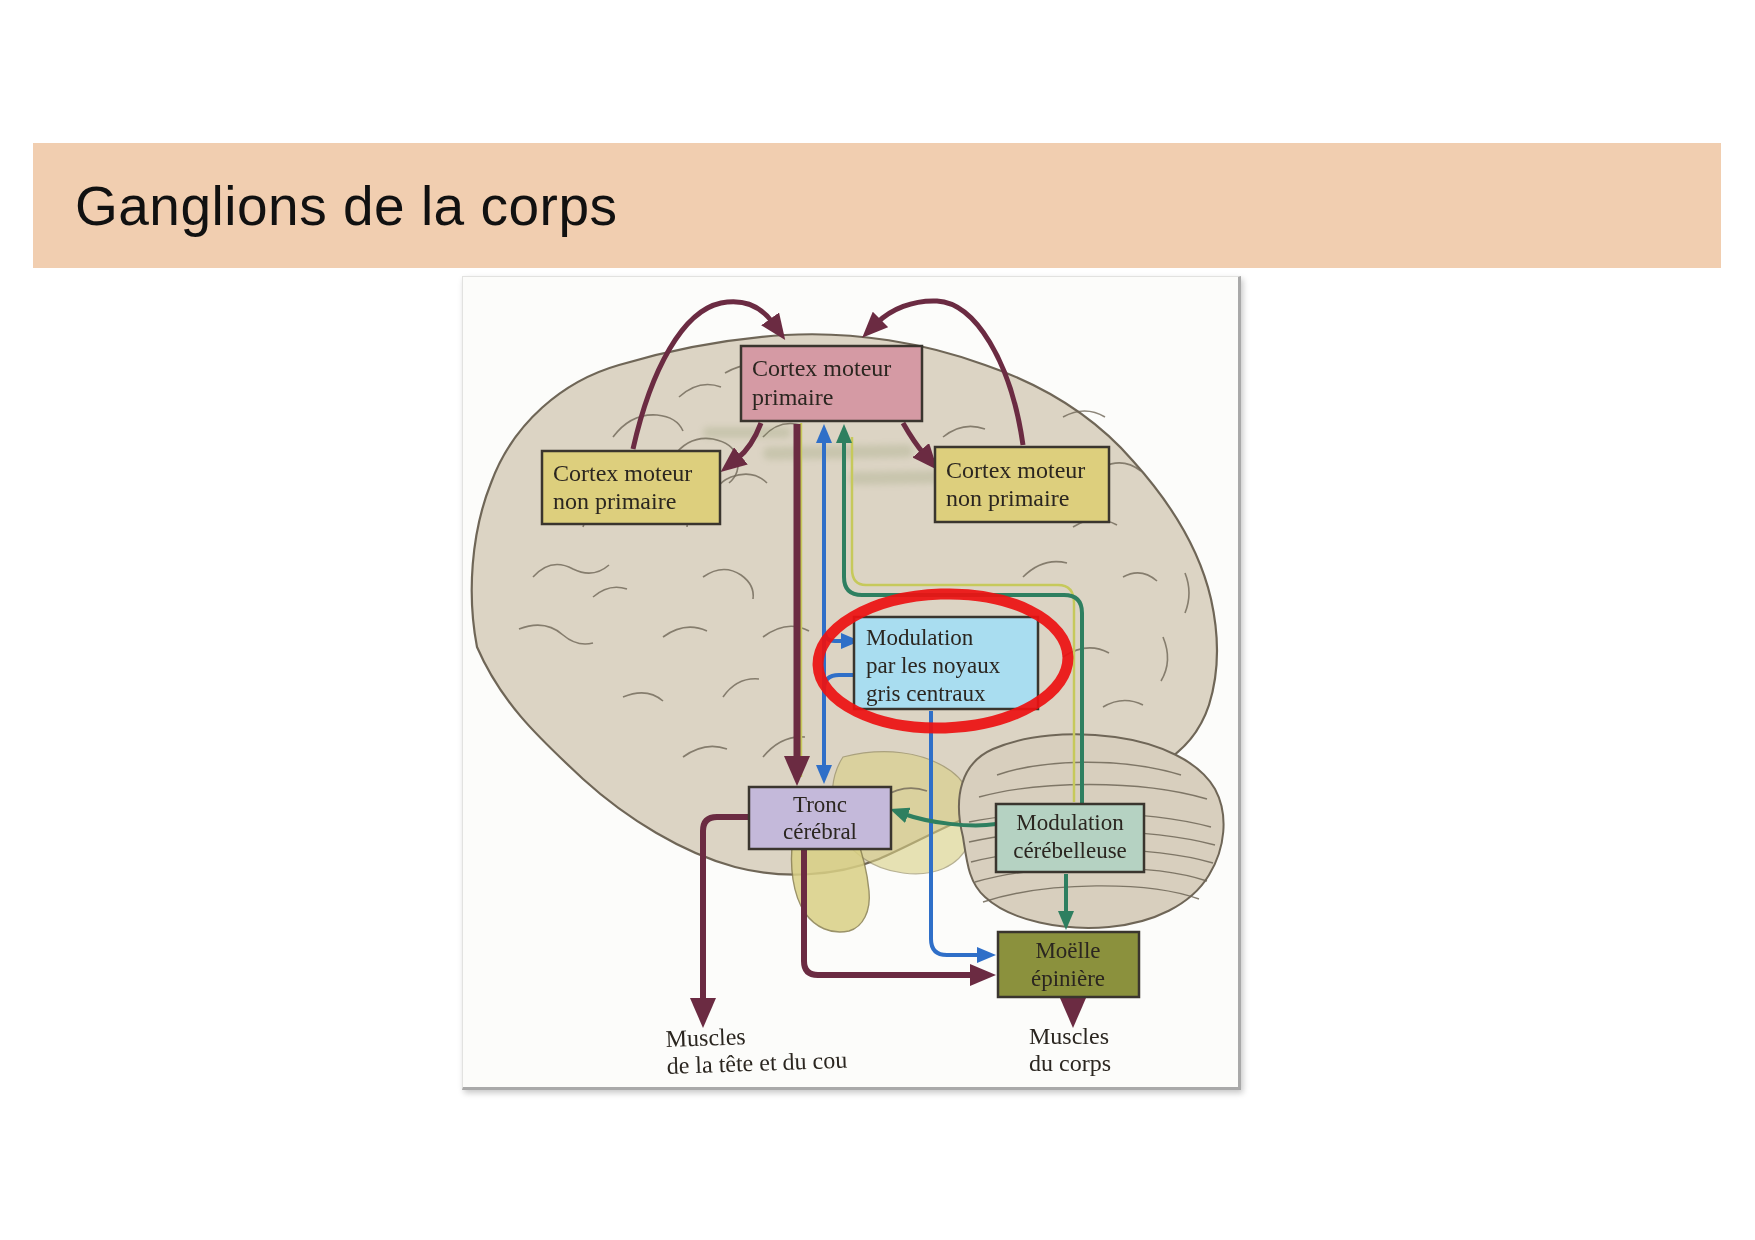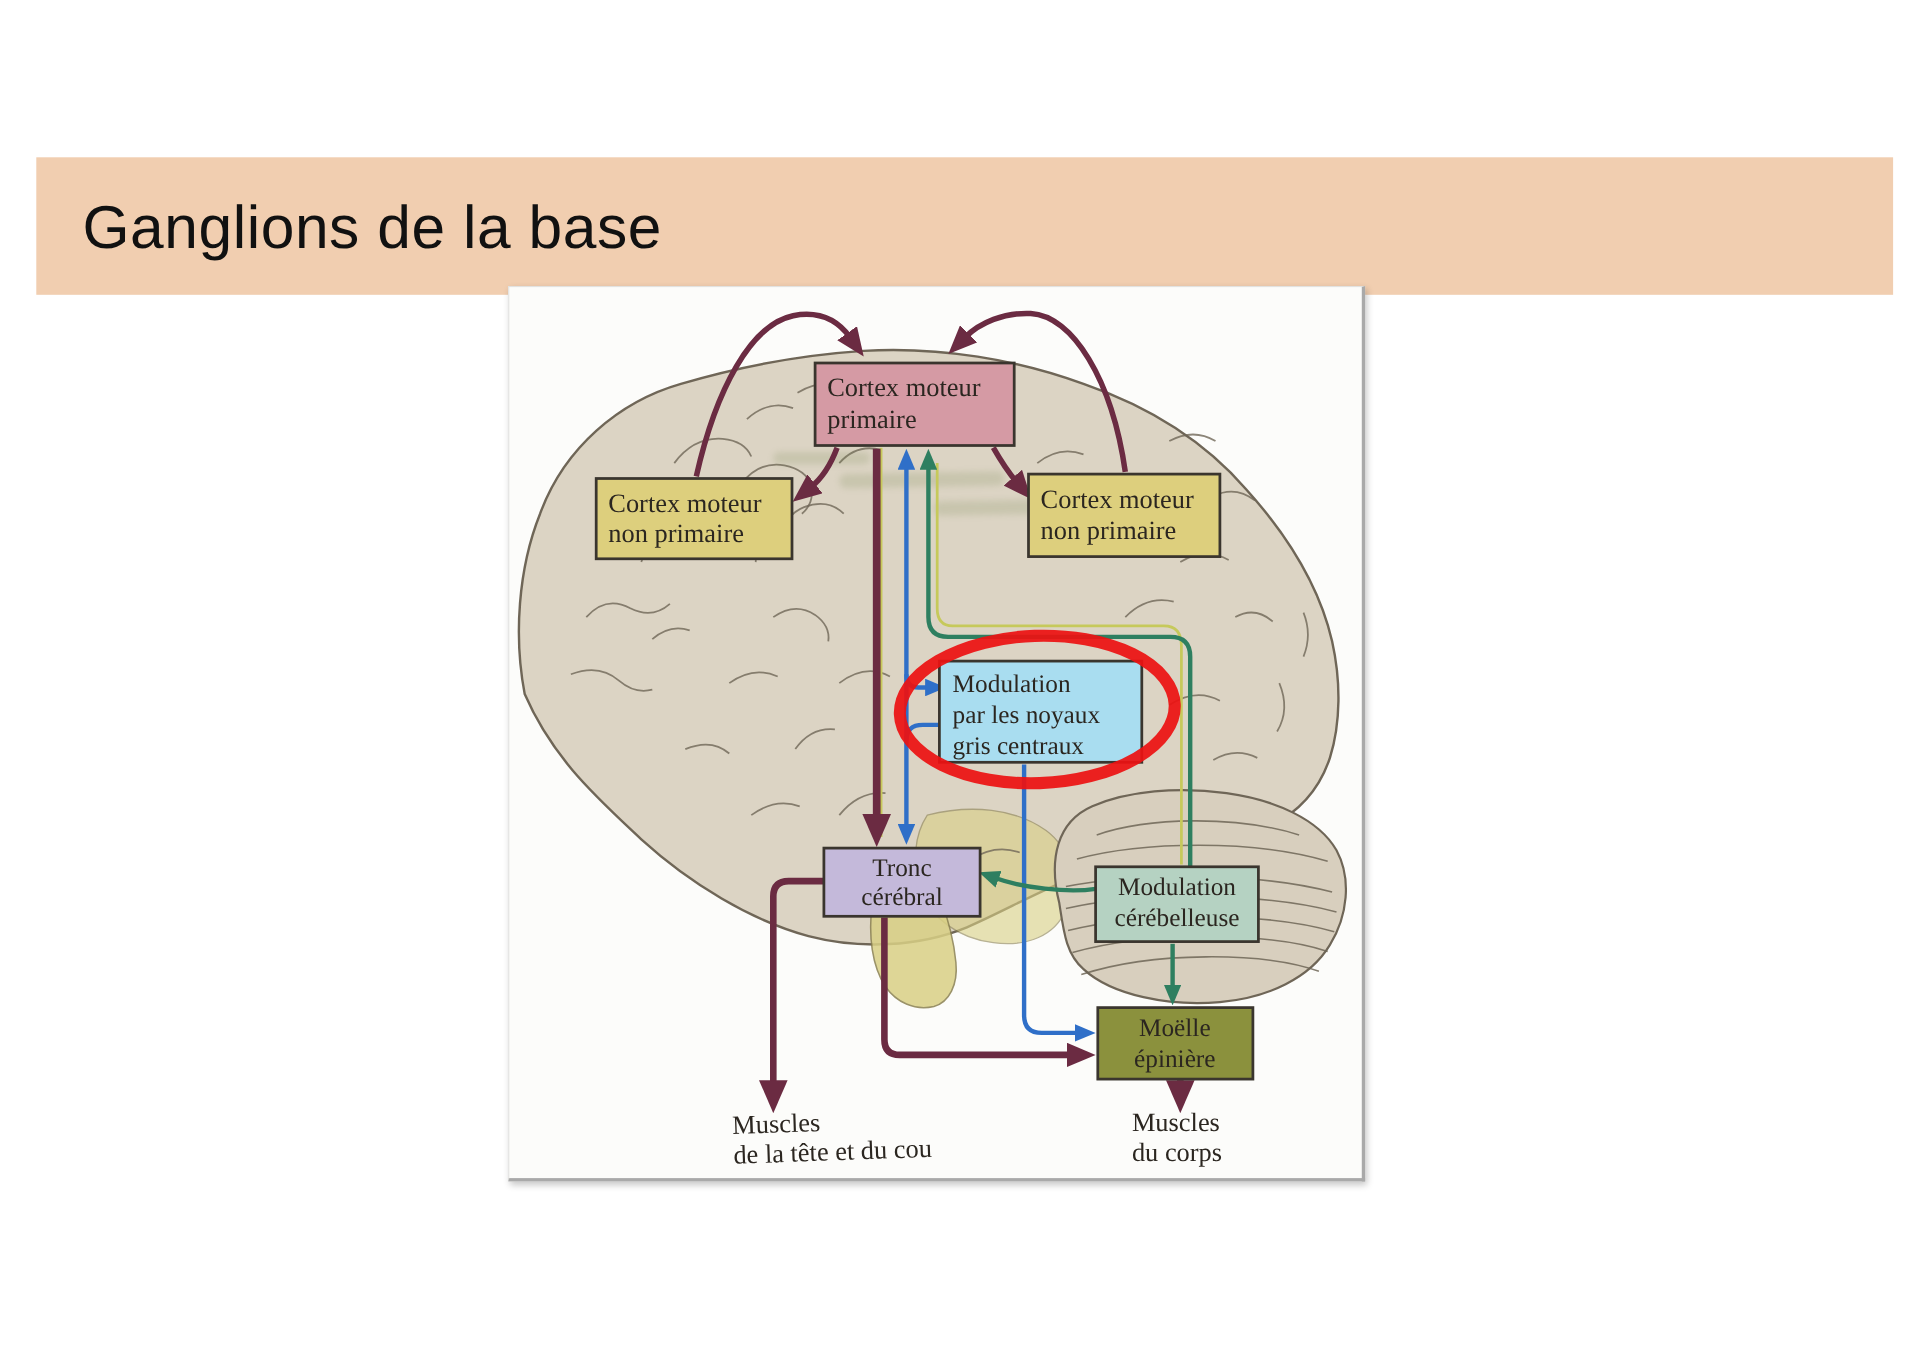--- a/index.html
+++ b/index.html
@@ -2,41 +2,41 @@
 <html><head>
 <meta charset="utf-8">
 <style>
   html,body{margin:0;padding:0;background:#ffffff;}
   body{width:1755px;height:1240px;position:relative;overflow:hidden;
        font-family:"Liberation Serif","DejaVu Serif",serif;}
   .banner{position:absolute;left:33px;top:143px;width:1688px;height:125px;
           display:flex;align-items:center;}
   .banner h1{margin:0;padding-left:42px;font-family:"Liberation Sans","DejaVu Sans",sans-serif;
              font-weight:400;font-size:55px;color:#111111;letter-spacing:0.5px;}
-  .scan{position:absolute;left:462px;top:260px;width:775px;height:810px;
+  .scan{position:absolute;left:462px;top:276px;width:775px;height:810px;
         background:#fcfcfa;border:1px solid #e2e2e0;
         border-right:3px solid #a9a9a9;border-bottom:3px solid #a9a9a9;
         box-shadow:2px 3px 6px rgba(0,0,0,0.22);}
   svg{display:block;}
   .sulci{fill:none;stroke:#6f6657;stroke-width:1.6;opacity:.8;}
   .cbl-arc{fill:none;stroke:#6f6657;stroke-width:1.4;opacity:.85;}
   .box{stroke:#3a352e;stroke-width:2.5;}
   .lbl{fill:#2b2620;font-size:24px;}
   .lbl-s{fill:#2b2620;font-size:23px;}
   .maroon{stroke:#6b2b42;fill:none;}
   .blue{stroke:#2f6fc8;fill:none;}
   .teal{stroke:#2e7f60;fill:none;}
   .yline{stroke:#c6c95b;fill:none;stroke-width:2.5;}
   .smudge{fill:#7a8a55;opacity:.20;filter:blur(3px);}
 </style>
 </head>
 <body>
 
 <div class="banner" style="background:#f1ceb0;">
-  <h1>Ganglions de la base</h1>
+  <h1>Ganglions de la corps</h1>
 </div>
 
 <div class="scan">
 <svg width="775" height="810" viewBox="0 0 775 810">
   <defs>
     <marker id="mar" markerUnits="userSpaceOnUse" markerWidth="26" markerHeight="22" refX="5" refY="11" orient="auto">
       <path d="M0,0 L26,11 L0,22 Z" fill="#6b2b42"></path>
     </marker>
     <marker id="marB" markerUnits="userSpaceOnUse" markerWidth="30" markerHeight="26" refX="5" refY="13" orient="auto">
       <path d="M0,0 L30,13 L0,26 Z" fill="#6b2b42"></path>

